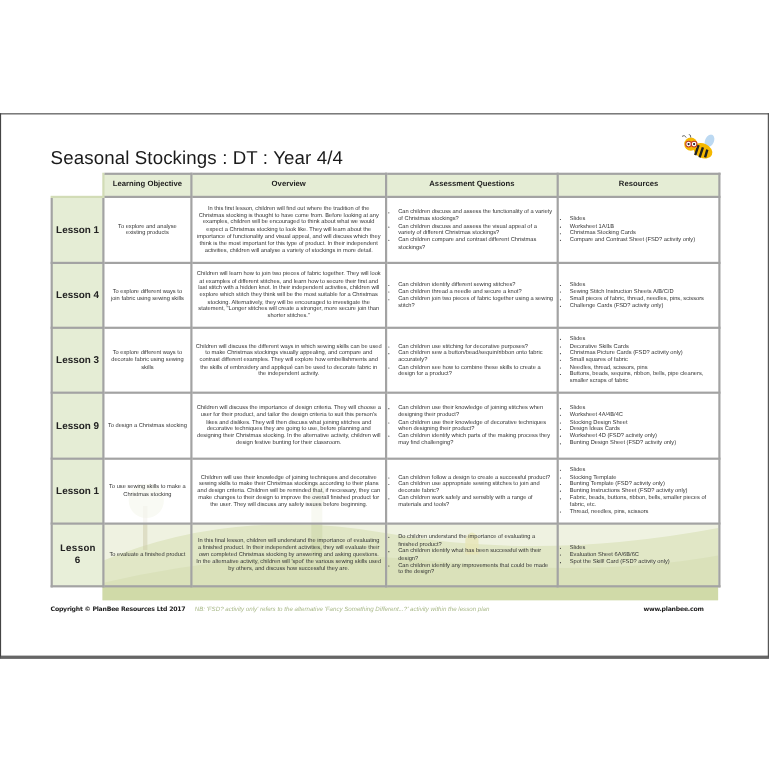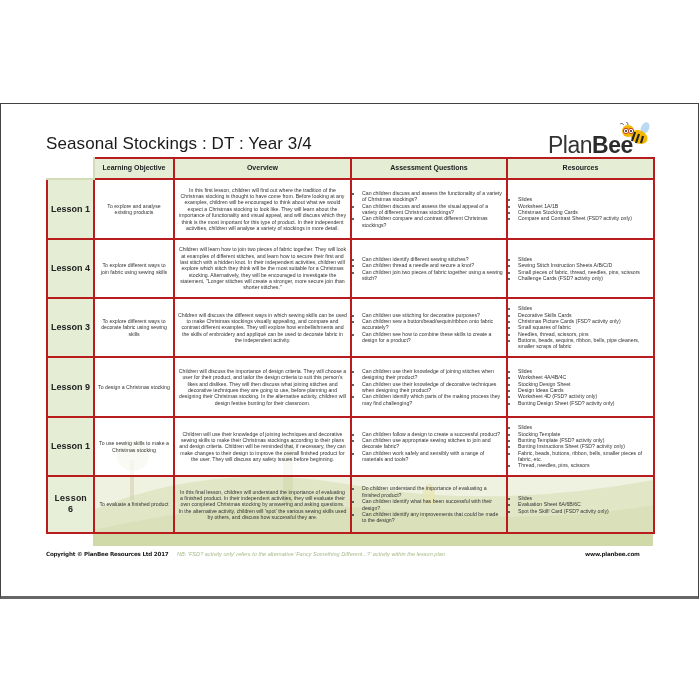--- a/index.html
+++ b/index.html
@@ -7,21 +7,21 @@
   .sheet { position:absolute; left:0; top:103px; width:697px; height:492px; border:1px solid #444; border-bottom:3px solid #666; box-sizing:content-box; background:#fff; }
   .title { position:absolute; left:46px; top:134px; font-size:17px; color:#1a1a1a; letter-spacing:0.1px; }
   .logo { position:absolute; left:548px; top:122px; width:110px; height:38px; }
   .logo-text { position:absolute; left:0; top:10px; font-size:23px; color:#333; letter-spacing:-0.5px; }
   .logo-text b { font-weight:bold; color:#2b2b2b; }
   .bee { position:absolute; left:70px; top:0; width:36px; height:26px; }
 
   .scene { position:absolute; left:93px; top:440px; width:560px; height:106px; overflow:hidden; pointer-events:none; }
 
   table.plan { position:absolute; left:46px; top:157px; border-collapse:collapse; table-layout:fixed; width:607px; }
-  table.plan td, table.plan th { border:2px solid #b91c1c; padding:0 3px; vertical-align:middle; font-size:5.2px; line-height:1.22; color:#333; }
+  table.plan td, table.plan th { border:2px solid #a3a3a3; padding:0 3px; vertical-align:middle; font-size:5.2px; line-height:1.22; color:#333; }
   table.plan th { background:#e5edd5; height:19px; font-size:7px; font-weight:bold; color:#222; }
   table.plan th.blank { background:transparent; border:none; border-bottom:2px solid #d2dcb6; border-right:2px solid #d2dcb6; }
   td.lesson { background:#e5edd5; font-weight:bold; font-size:9px !important; color:#222 !important; text-align:center; }
   td.lo { text-align:center; }
   td.ov { text-align:center; }
   td.aq ul, td.res ul { margin:0; padding-left:7px; }
   td.aq li, td.res li { margin:0; }
   tr.r1 td{height:58px} tr.r2 td{height:57px} tr.r3 td{height:57px} tr.r4 td{height:58px} tr.r5 td{height:57px} tr.r6 td{height:55px}
   tr.r5 td.lo, tr.r5 td.ov, tr.r5 td.aq, tr.r5 td.res { background:rgba(255,255,255,0.82); }
   tr.r6 td.lo, tr.r6 td.ov, tr.r6 td.aq, tr.r6 td.res { background:rgba(226,232,200,0.55); }
@@ -30,24 +30,23 @@
   .footer { position:absolute; top:551px; font-size:5.6px; }
   .copy { left:46px; font-weight:bold; color:#222; font-family:"DejaVu Sans", sans-serif; letter-spacing:-0.2px; }
   .nb { left:177px; color:#a9b98a; font-style:italic; }
   .url { left:585px; font-weight:bold; color:#222; font-family:"DejaVu Sans", sans-serif; letter-spacing:-0.2px; }
 </style>
 </head>
 <body>
 
 <div class="sheet"></div>
 
-<div class="title">Seasonal Stockings : DT : Year 3/4</div>
+<div class="title">Seasonal Stockings : DT : Year 4/4</div>
 
 <div class="logo">
-  <div class="logo-text"><span>Plan</span><b>Bee</b></div>
   <svg class="bee" viewBox="0 0 36 26">
     <ellipse cx="27" cy="6" rx="4" ry="6" fill="#bcd9f2" transform="rotate(25 27 6)"></ellipse>
     <ellipse cx="21" cy="15" rx="9" ry="6.5" fill="#f5b800" transform="rotate(25 21 15)"></ellipse>
     <path d="M17 10 L14 19 M21 12 L18 21 M25 14 L23 21" stroke="#222" stroke-width="2.2"></path>
     <circle cx="10" cy="9" r="6" fill="#f5b800"></circle>
     <circle cx="8" cy="9" r="2.6" fill="#fff" stroke="#c0392b" stroke-width="1"></circle>
     <circle cx="13" cy="9" r="2.6" fill="#fff" stroke="#c0392b" stroke-width="1"></circle>
     <circle cx="8" cy="9" r="1" fill="#222"></circle>
     <circle cx="13" cy="9" r="1" fill="#222"></circle>
     <path d="M6 3 Q4 0 2 2 M10 3 Q10 0 8 0" stroke="#555" stroke-width="0.8" fill="none"></path>

